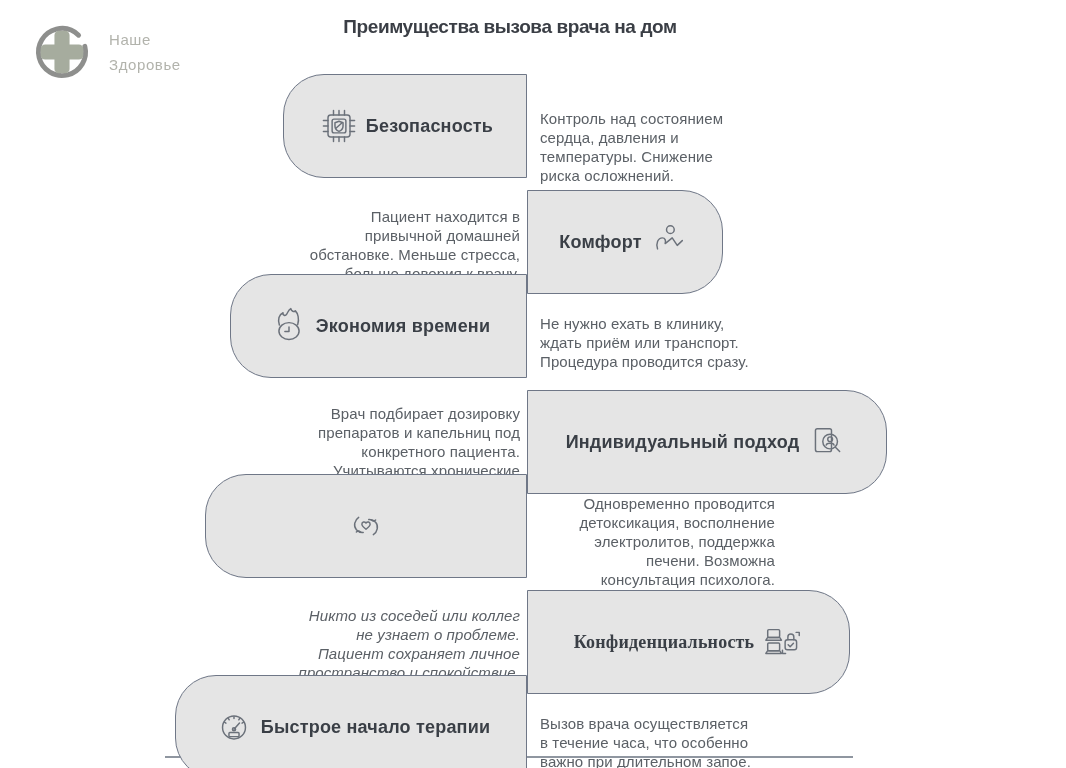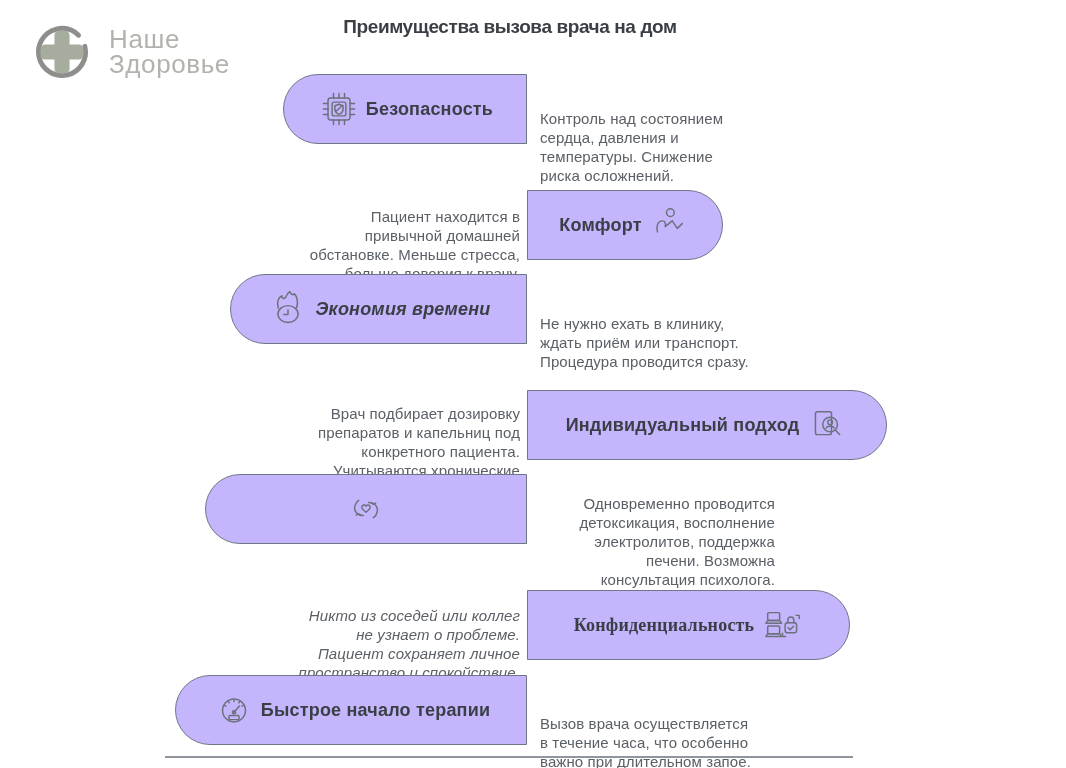--- a/index.html
+++ b/index.html
@@ -3,30 +3,30 @@
 <meta charset="utf-8">
 <style>
   html,body{margin:0;padding:0;background:#ffffff;}
   .page{
     position:relative;width:1066px;height:768px;background:#ffffff;overflow:hidden;
     font-family:"Liberation Sans","DejaVu Sans",sans-serif;
   }
   
   .logo{position:absolute;left:30px;top:20px;display:flex;align-items:center;}
   .logo svg{display:block;}
-  .logo-text{margin-left:15px;font-size:26px;line-height:25px;color:#b2b3ac;letter-spacing:0.6px;}
+  .logo-text{margin-left:15px;font-size:15px;line-height:25px;color:#b2b3ac;letter-spacing:0.6px;}
   
   .page-title{
     position:absolute;left:255px;top:16px;width:510px;text-align:center;
     font-size:19px;font-weight:700;color:#3a3e45;letter-spacing:-0.4px;
   }
   
   .card{
-    position:absolute;height:70px;box-sizing:border-box;
-    background:#c4b5fd;border:1.4px solid #6f7787;
+    position:absolute;height:104px;box-sizing:border-box;
+    background:#e5e5e5;border:1.4px solid #6f7787;
     display:flex;align-items:center;justify-content:center;gap:5px;
   }
   .card.left{border-radius:41px 0 0 41px;}
   .card.right{border-radius:0 41px 41px 0;margin-top:16px;}
   .card-title{font-size:18px;font-weight:700;color:#3a3f46;letter-spacing:0.2px;white-space:nowrap;}
   .icon{width:44px;height:44px;flex:0 0 auto;color:#6b717a;}
   .icon svg{width:100%;height:100%;display:block;}
   
   .desc{
     position:absolute;font-size:15px;line-height:19px;color:#5b6066;
@@ -85,21 +85,21 @@
               <circle cx="25.5" cy="10.5" r="4.2"></circle>
               <path d="M11.5 31.5C9.5 25.5 12 19.5 16.8 19.5c3 0 4 3 3 6.2L27.5 19.5l5.5 8.2 5.5-5.2"></path>
             </g>
           </svg>
         </span>
       </div>
       <div class="desc" style="top: 183px; left: 290px; width: 230px; text-align: right;">Пациент находится в
 привычной домашней
 обстановке. Меньше стресса,
 больше доверия к врачу.</div>
-      <div class="card left" style="top: 274px; left: 230px; width: 297px; font-style: italic;">
+      <div class="card left" style="top: 274px; left: 230px; width: 297px;">
         <span class="icon">
           <svg viewBox="0 0 48 48">
             <g fill="none" stroke="currentColor" stroke-width="1.6" stroke-linecap="round" stroke-linejoin="round">
               <path d="M13.5 23C11.5 17 13 11.5 17.5 9.5c-.5 3 2.5 4 4 1.5 1.5-2.5 2-4.5 4.5-6 .5 3 3.5 4 5 2.5C33.5 10 35.5 16 33.5 22.5"></path>
               <ellipse cx="24" cy="29.5" rx="11" ry="9.2"></ellipse>
               <path d="M24 30V25M24 30H19.5"></path>
             </g>
           </svg>
         </span>
         <span class="card-title">Экономия времени</span>

